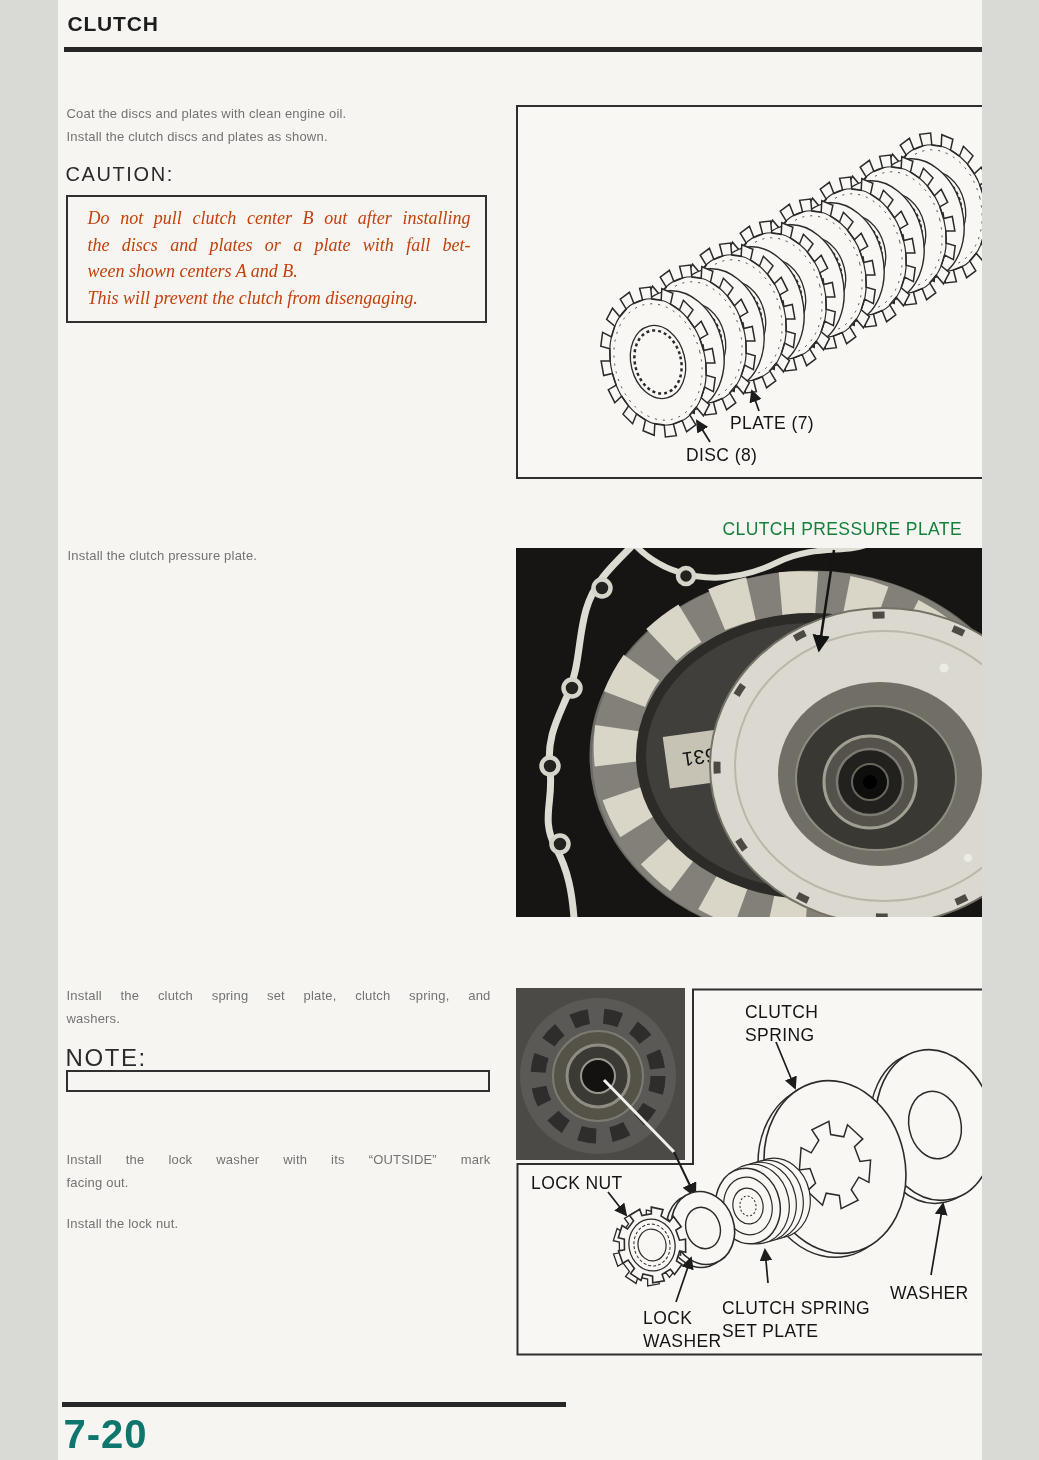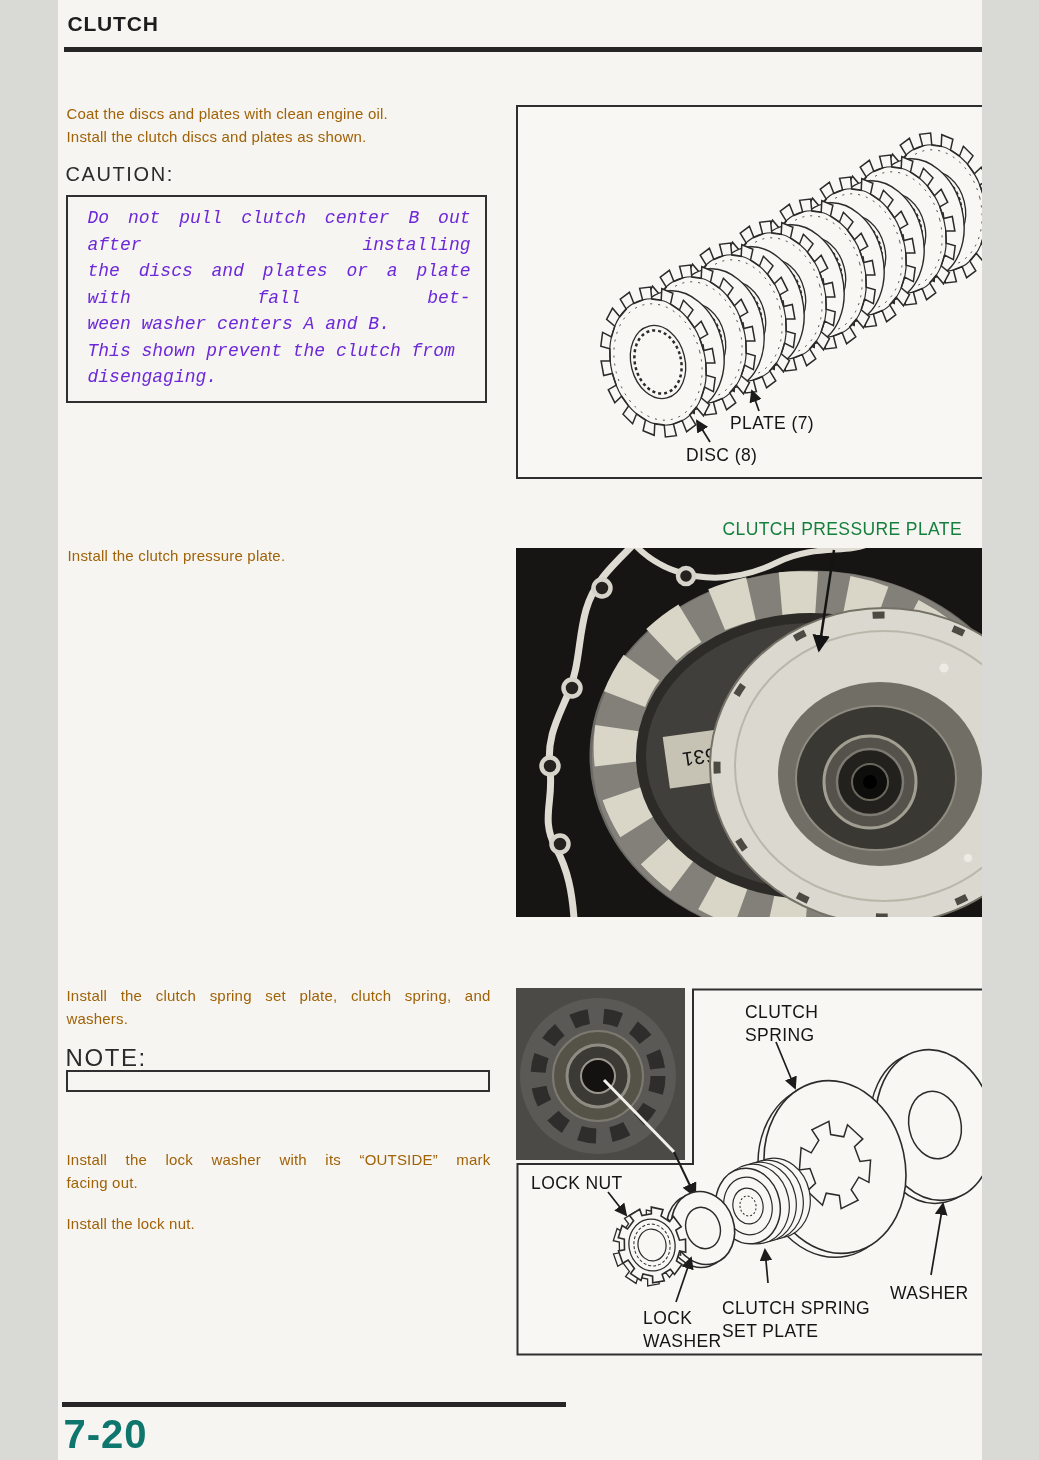--- a/index.html
+++ b/index.html
@@ -2,26 +2,26 @@
 <html><head>
 <meta charset="utf-8">
 <style>
   *{margin:0;padding:0;box-sizing:border-box}
   html,body{background:#d9d9d6}
   .page{position:relative;width:924px;height:1460px;margin:0 auto;background:#f6f5f1;
         font-family:"Liberation Sans",sans-serif;color:#242424;overflow:hidden}
   .abs{position:absolute}
   .title{font-size:21px;font-weight:700;letter-spacing:.8px;color:#1d1d1d}
   .rule{background:#262626}
-  .para{font-size:15px;line-height:23px;letter-spacing:.2px;color:#a16207}
+  .para{font-size:13px;line-height:23px;letter-spacing:.2px;color:#737373}
   .jline{text-align:justify;text-align-last:justify}
   .seclabel{font-size:20px;letter-spacing:1.6px;color:#2b2b2b}
   .cautionbox{border:2px solid #303030;padding:8px 14px 10px 20px;
-        font-family:Liberation Mono, monospace;font-style:italic;font-size:18px;
-        line-height:26.5px;color:#6d28d9}
+        font-family:Liberation Serif, serif;font-style:italic;font-size:18px;
+        line-height:26.5px;color:#c2410c}
   .notebox{border:2px solid #303030;padding:8px 12px 10px 16px;
         font-size:16.5px;line-height:24px;color:#242424}
   .figlabel{font-size:17.5px;letter-spacing:.4px;color:#15803d;white-space:nowrap}
   .pagenum{font-size:40px;font-weight:700;letter-spacing:1px;color:#0f766e}
   svg text{font-family:"Liberation Sans",sans-serif;font-size:17.5px;fill:#151515;letter-spacing:.4px}
 </style>
 </head>
 <body>
 
 <div class="page">
@@ -31,22 +31,22 @@
 
   <div class="abs para" style="left:9px;top:102px;width:428px">
     <div>Coat the discs and plates with clean engine oil.</div>
     <div>Install the clutch discs and plates as shown.</div>
   </div>
 
   <div class="abs seclabel" style="left:8px;top:163px">CAUTION:</div>
   <div class="abs cautionbox" style="left:8px;top:195px;width:421px">
     <div class="jline">Do not pull clutch center B out after installing</div>
     <div class="jline">the discs and plates or a plate with fall bet-</div>
-    <div>ween washer centers A and B.</div>
-    <div>This shown prevent the clutch from disengaging.</div>
+    <div>ween shown centers A and B.</div>
+    <div>This will prevent the clutch from disengaging.</div>
   </div>
 
   <svg class="abs" style="left:458px;top:105px" width="568" height="374" viewBox="0 0 568 374">
     <defs>
       <marker id="ah1" viewBox="0 0 10 10" refX="8.5" refY="5" markerWidth="7.5" markerHeight="7.5" orient="auto">
         <path d="M0,0L10,5L0,10Z" fill="#1c1c1c"></path>
       </marker>
     </defs>
     <rect x="1" y="1" width="566" height="372" fill="#f8f7f3" stroke="#2e2e2e" stroke-width="2"></rect>
     <g id="fig1-draw">

